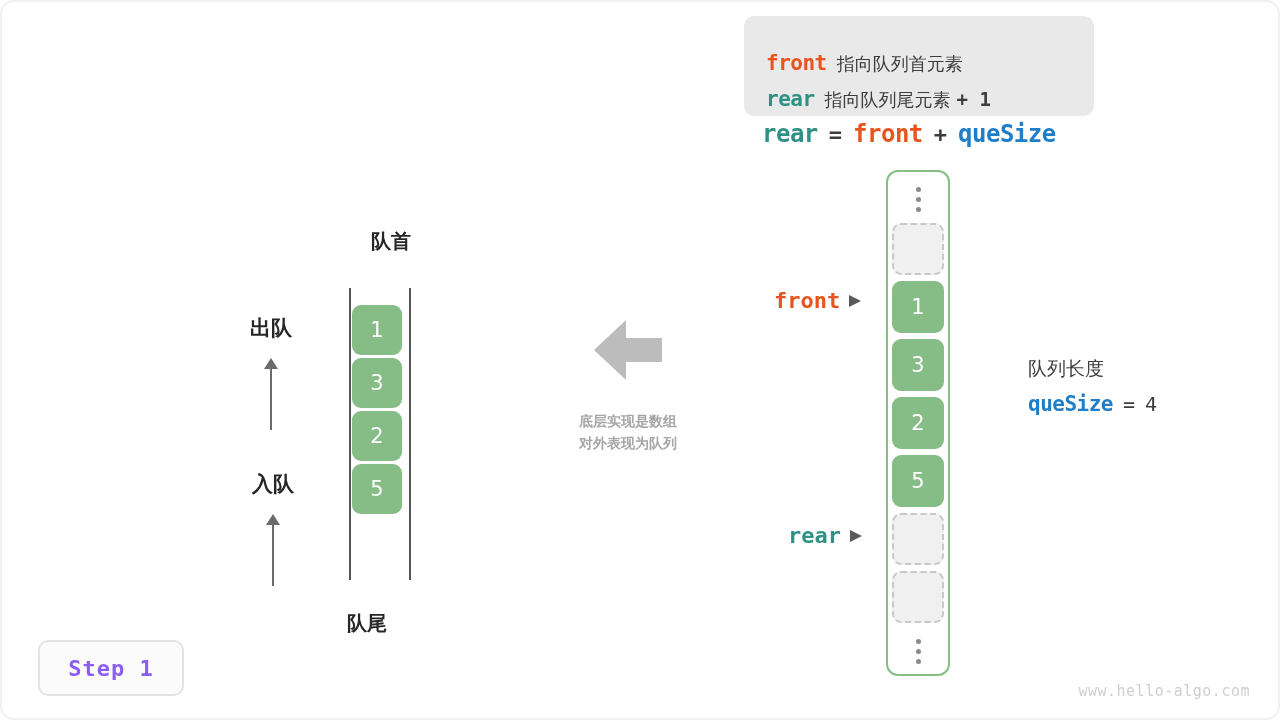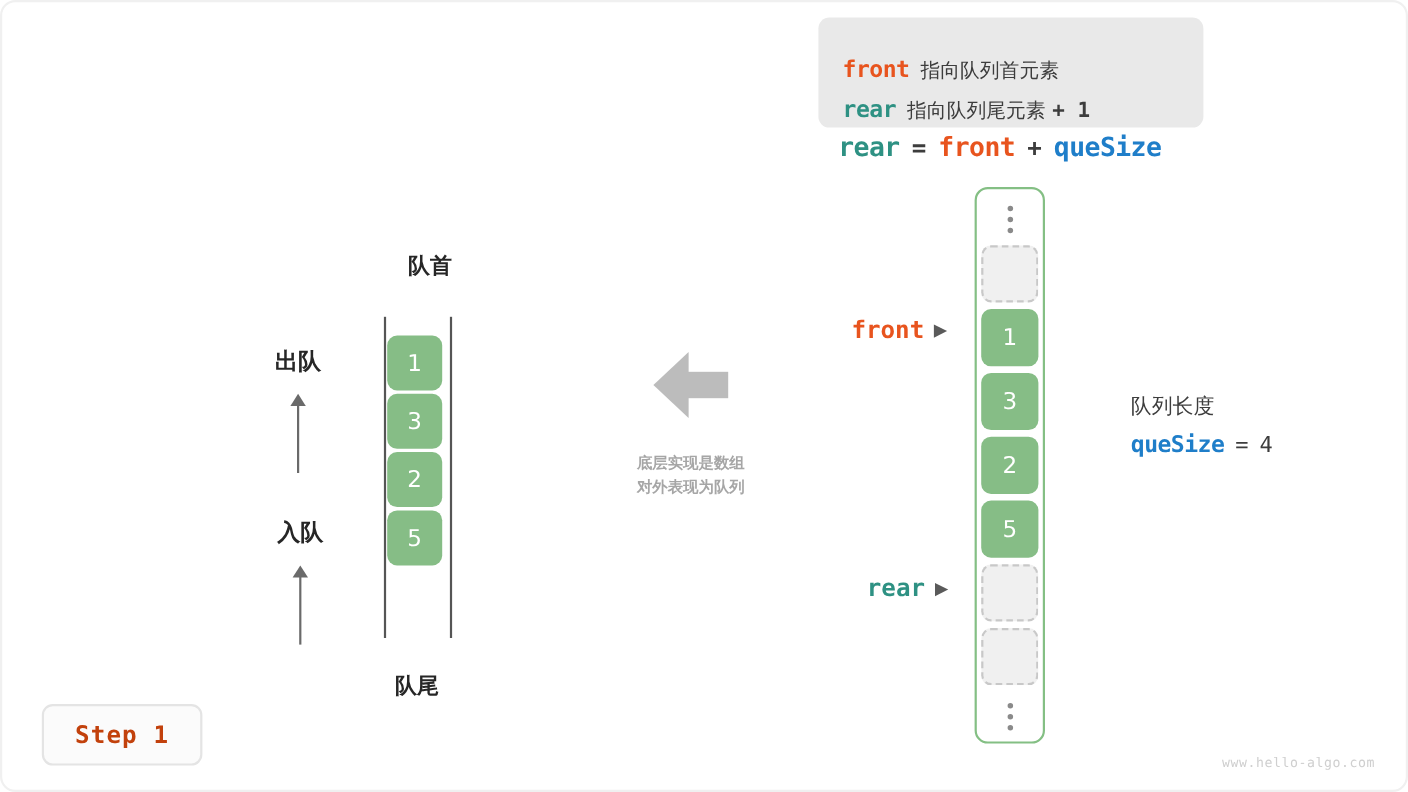--- a/index.html
+++ b/index.html
@@ -167,21 +167,21 @@
     white-space: nowrap;
   }
   #quesize-block .qs-val {
     font-family: "DejaVu Sans Mono", "Liberation Mono", monospace;
     font-size: 20px;
     color: #3d3d3d;
   }
 
   
   #q-head-label { left: 345px; top: 226px; width: 64px; text-align: right; }
-  #q-tail-label { left: 345px; top: 608px; width: 64px; text-align: center; }
+  #q-tail-label { left: 345px; top: 608px; width: 64px; }
   .q-cap-label {
     font-size: 20px;
     font-weight: bold;
     color: #262626;
     font-family: "DejaVu Sans", sans-serif;
   }
   .q-rail {
     width: 2px;
     background: #555555;
     top: 286px;
@@ -287,30 +287,30 @@
     background: #fbfbfb;
     box-sizing: border-box;
     display: flex;
     align-items: center;
     justify-content: center;
   }
   #step-badge span {
     font-family: "DejaVu Sans Mono", "Liberation Mono", monospace;
     font-size: 22px;
     font-weight: bold;
-    color: #c2410c;
+    color: #8b5cf6;
     letter-spacing: 1px;
   }
 
   
   #watermark {
     right: 28px;
     bottom: 18px;
     font-family: "DejaVu Sans Mono", "Liberation Mono", monospace;
-    font-size: 12px;
+    font-size: 15px;
     color: #cfcfcf;
     letter-spacing: 0.5px;
   }
 </style>
 </head>
 <body>
 
 <div id="page">
 
   <div class="abs" id="legend-box">

